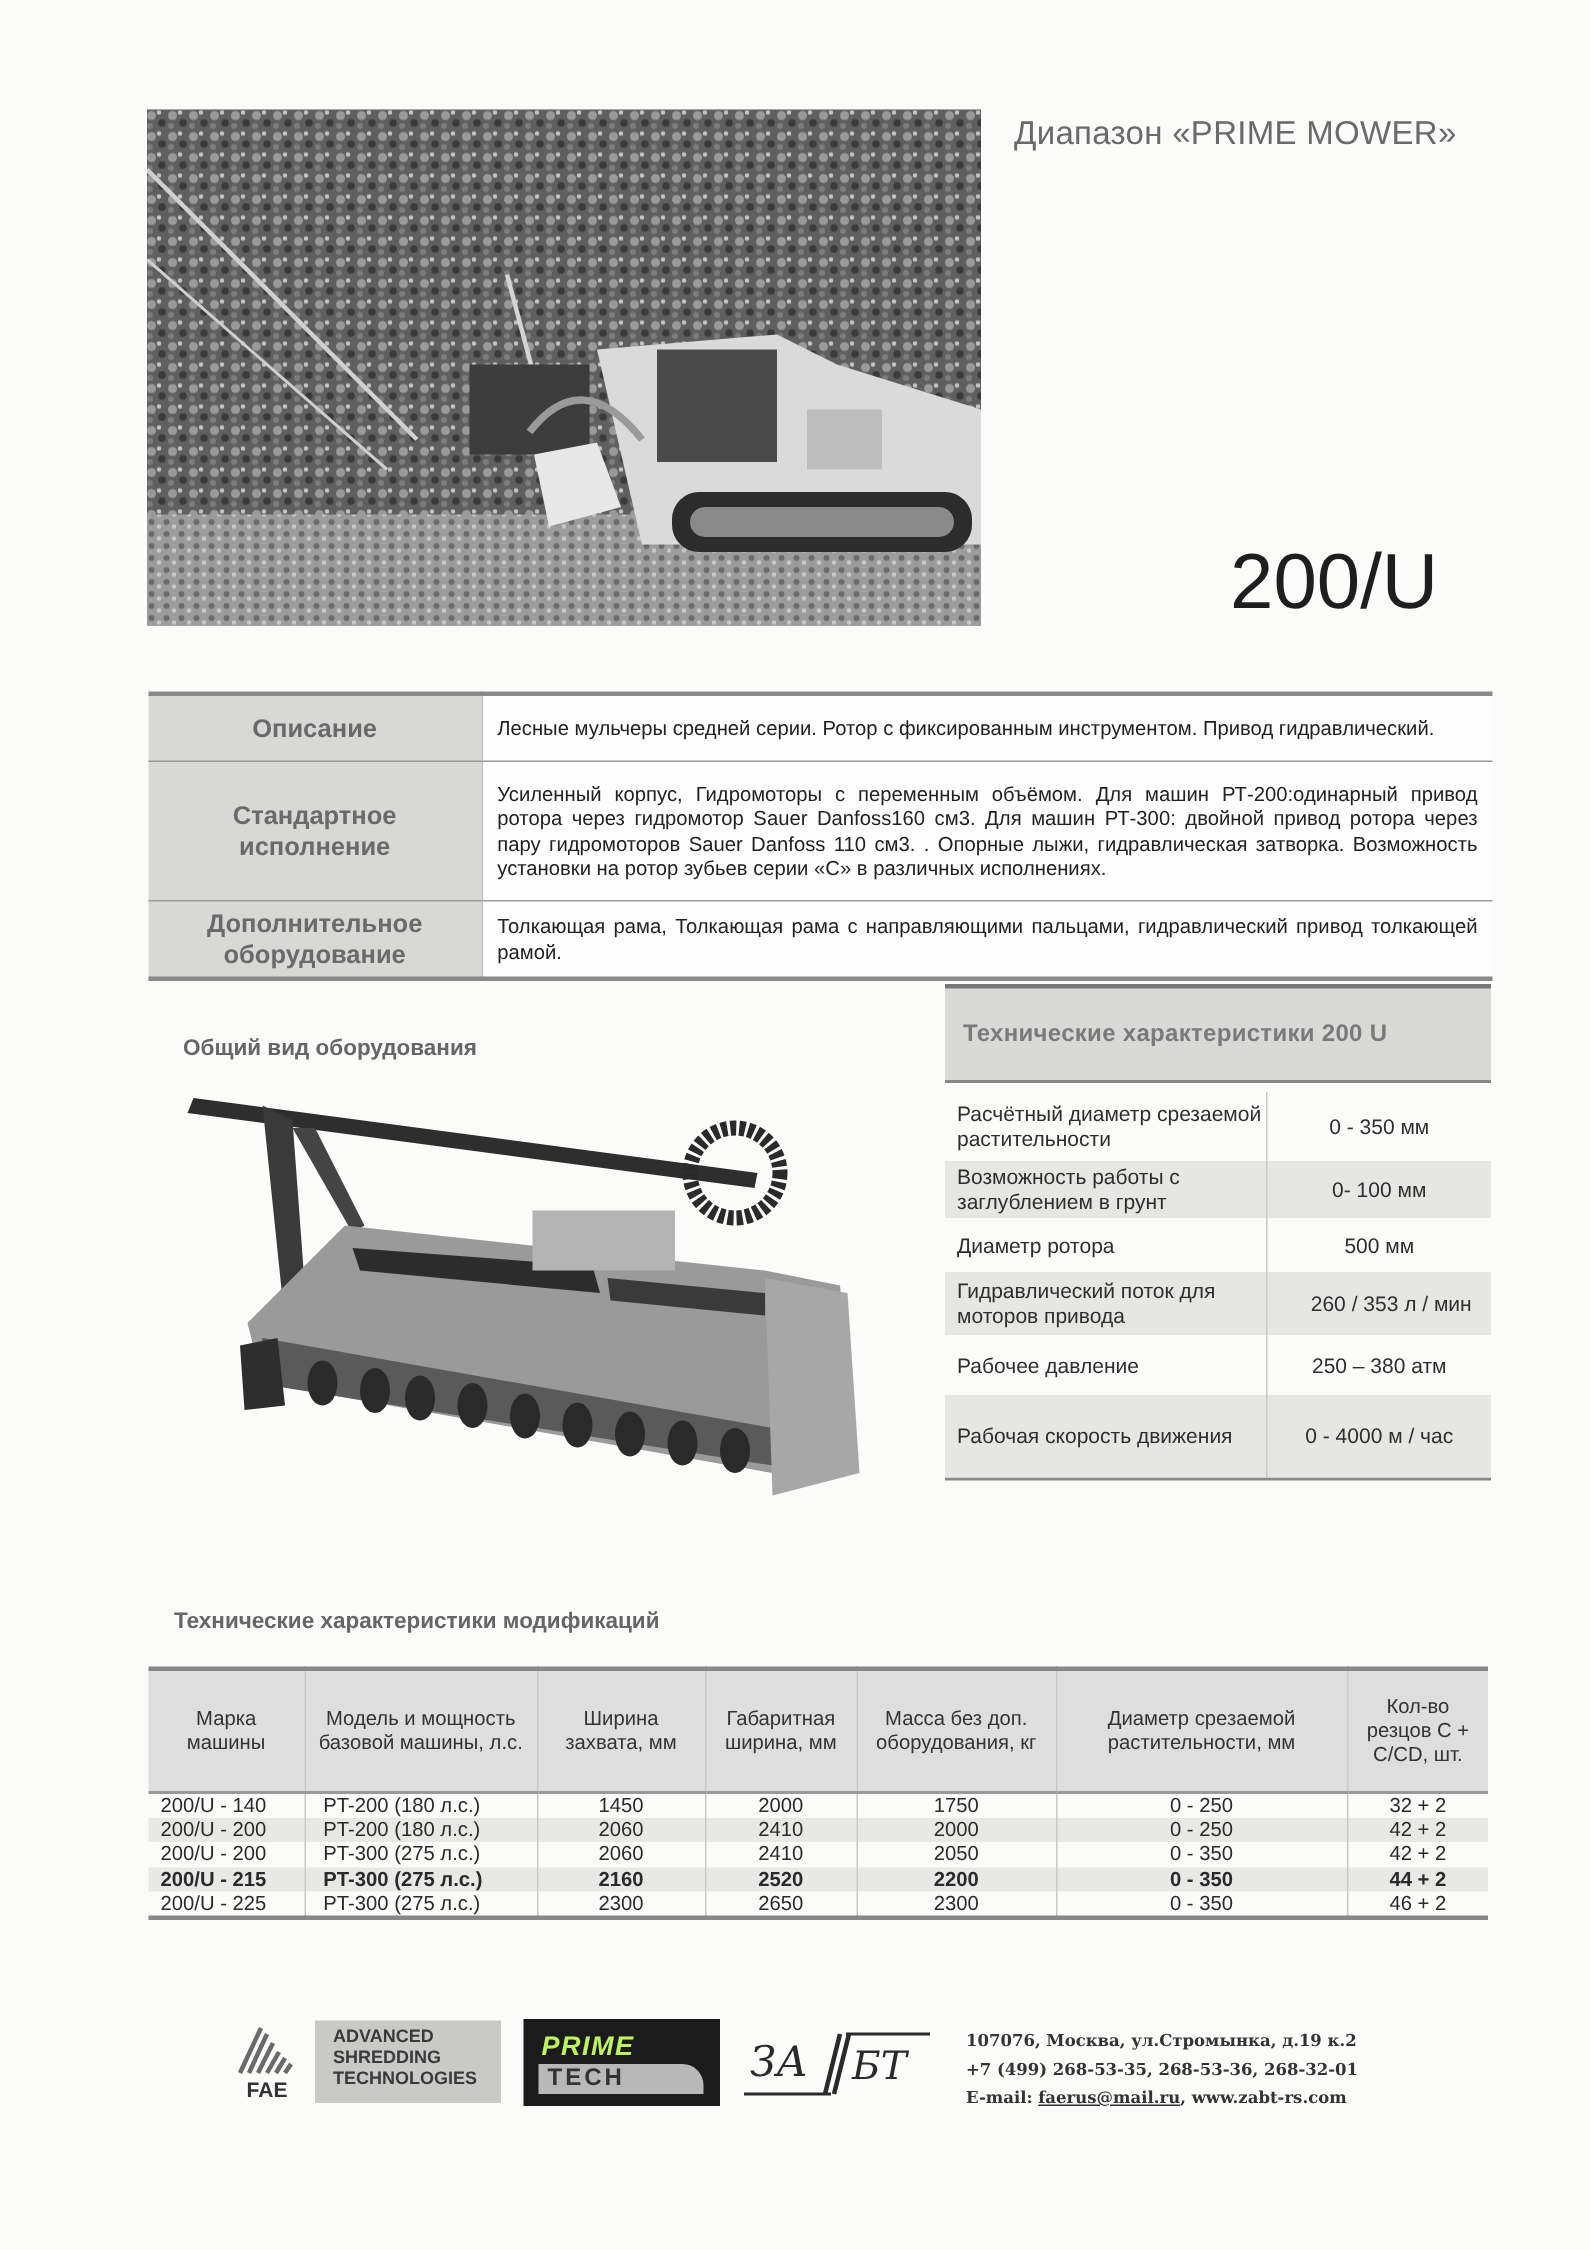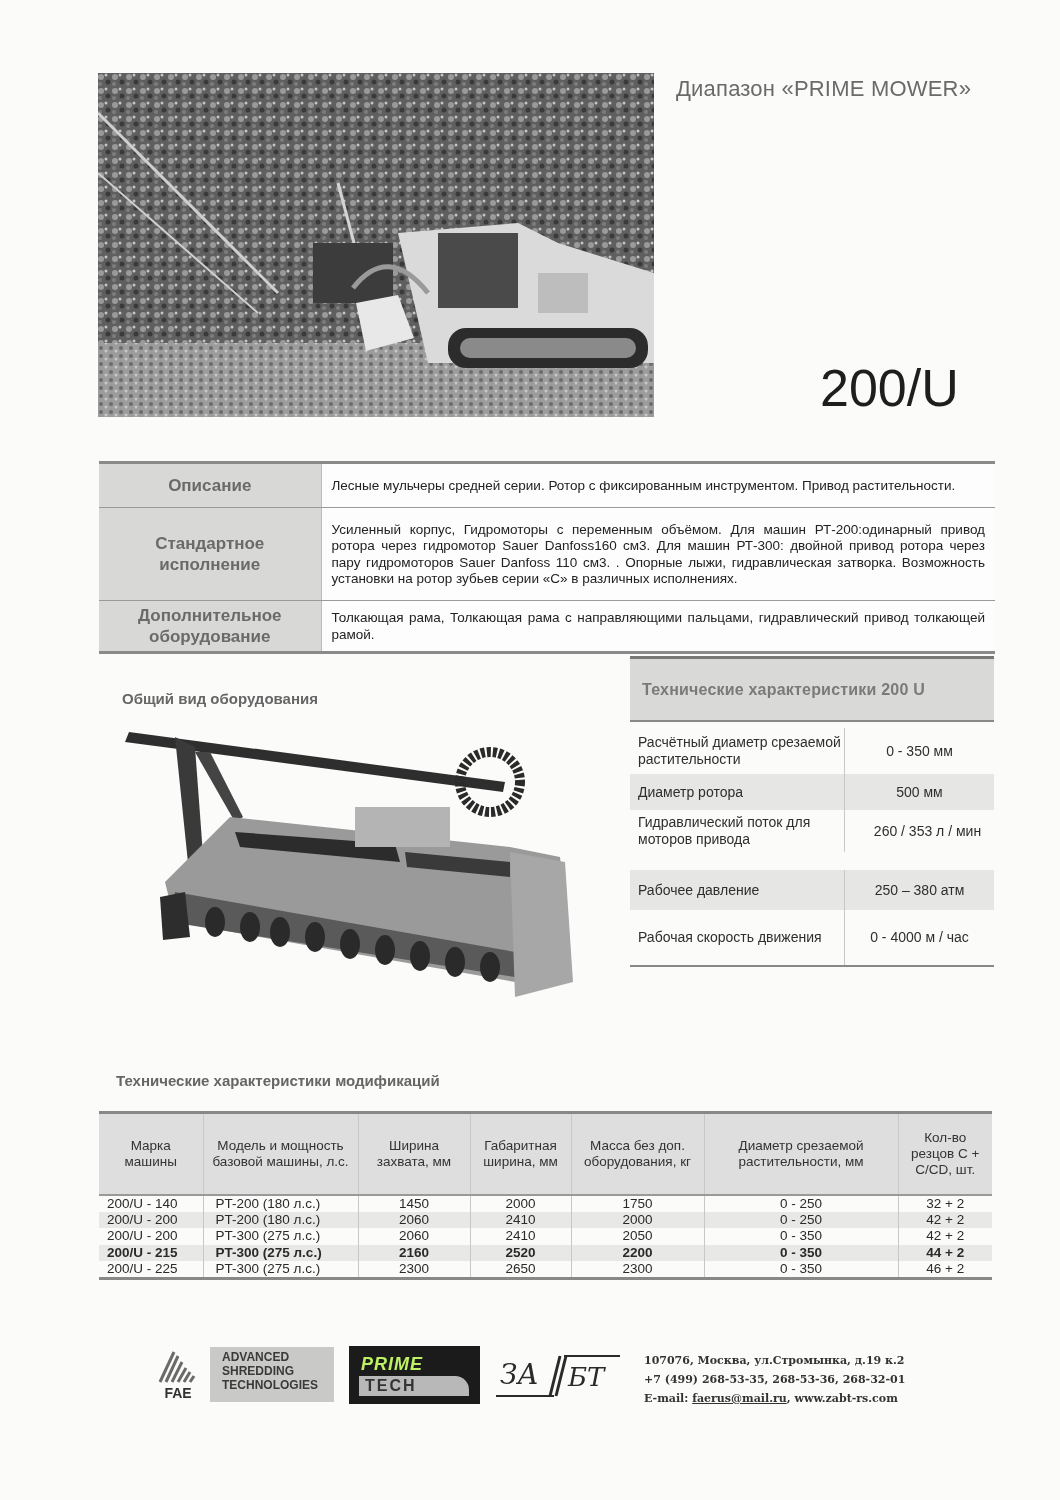--- a/index.html
+++ b/index.html
@@ -29,21 +29,21 @@
 
   
   .specs { position: absolute; left: 630px; top: 656px; width: 364px; }
   .specs-header { border-top: 3px solid #777; border-bottom: 2px solid #888; background: #d9d9d7; height: 66px; display: flex; align-items: center; padding-left: 12px; font-size: 16px; font-weight: bold; color: #7a7a7a; letter-spacing: 0.2px; }
   .specs-body { border-bottom: 2px solid #888; margin-top: 0; }
   .spec-row { display: flex; font-size: 14px; line-height: 17px; color: #2e2e2e; }
   .spec-row:nth-child(even) { background: #e6e6e4; }
   .spec-name { width: 215px; padding: 2px 0 2px 8px; border-right: 1px solid #c8c8c8; display: flex; align-items: center; }
   .spec-val { flex: 1; text-align: center; display: flex; align-items: center; justify-content: center; padding: 2px 4px; }
   .sr0 { height: 52px; padding-top: 6px; } .sr1 { height: 38px; } .sr2 { height: 36px; } .sr3 { height: 37px; }
-  .sr4 { height: 42px; gap: 16px; } .sr5 { height: 40px; margin-top: 18px; } .sr6 { height: 55px; }
+  .sr4 { height: 42px; gap: 16px; } .sr5 { height: 40px; } .sr6 { height: 55px; }
 
   .mods-title { position: absolute; left: 116px; top: 1072px; font-size: 15px; font-weight: bold; color: #666; }
   .mods-table { position: absolute; left: 99px; top: 1111px; width: 893px; border-collapse: collapse; border-top: 3px solid #888; border-bottom: 3px solid #888; font-size: 13.5px; color: #2a2a2a; }
   .mods-table th { background: #dedede; font-weight: normal; font-size: 13.5px; line-height: 16px; padding: 4px 4px; border-left: 1px solid #c8c8c8; border-bottom: 2px solid #999; vertical-align: middle; color: #333; height: 82px; }
   .mods-table th:first-child { border-left: none; }
   .mods-table td { text-align: center; height: 16.5px; line-height: 16px; border-left: 1px solid #c8c8c8; padding: 0 4px; }
   .mods-table td:first-child { border-left: none; text-align: left; padding-left: 8px; }
   .mods-table td:nth-child(2) { text-align: left; padding-left: 12px; }
   .mods-table tr:nth-child(even) td { background: #e8e8e6; }
   .mods-table tr.bold td { font-weight: bold; }
@@ -93,21 +93,21 @@
   </svg>
 </div>
 
 <div class="series-title">Диапазон «PRIME MOWER»</div>
 <div class="model-title">200/U</div>
 
 <table class="desc-table">
   <tbody>
       <tr class="r1">
     <td class="desc-label">Описание</td>
-    <td class="desc-text">Лесные мульчеры средней серии. Ротор с фиксированным инструментом. Привод растительности.</td>
+    <td class="desc-text">Лесные мульчеры средней серии. Ротор с фиксированным инструментом. Привод гидравлический.</td>
   </tr>
   <tr class="r2">
     <td class="desc-label">Стандартное исполнение</td>
     <td class="desc-text">Усиленный корпус, Гидромоторы с переменным объёмом. Для машин РТ-200:одинарный привод ротора через гидромотор Sauer Danfoss160 см3. Для машин РТ-300: двойной привод ротора через пару гидромоторов Sauer Danfoss 110 см3.   . Опорные лыжи, гидравлическая затворка. Возможность установки на ротор зубьев серии «С» в различных исполнениях.</td>
   </tr>
   <tr class="r3">
     <td class="desc-label">Дополнительное оборудование</td>
     <td class="desc-text">Толкающая рама, Толкающая рама с направляющими пальцами, гидравлический привод толкающей рамой.</td>
   </tr>
 </tbody>
@@ -142,20 +142,24 @@
   </svg>
 </div>
 
 <div class="specs">
   <div class="specs-header">Технические характеристики 200 U</div>
   <div class="specs-body">
     <div class="spec-row sr0">
       <div class="spec-name">Расчётный диаметр срезаемой растительности</div>
       <div class="spec-val">0 - 350 мм</div>
     </div>
+    <div class="spec-row sr1">
+      <div class="spec-name">Возможность работы с заглублением в грунт</div>
+      <div class="spec-val">0- 100 мм</div>
+    </div>
     <div class="spec-row sr2">
       <div class="spec-name">Диаметр ротора</div>
       <div class="spec-val">500 мм</div>
     </div>
     <div class="spec-row sr4">
       <div class="spec-name">Гидравлический поток для моторов привода</div>
       <div class="spec-val">260 / 353 л / мин</div>
     </div>
     <div class="spec-row sr5">
       <div class="spec-name">Рабочее давление</div>

